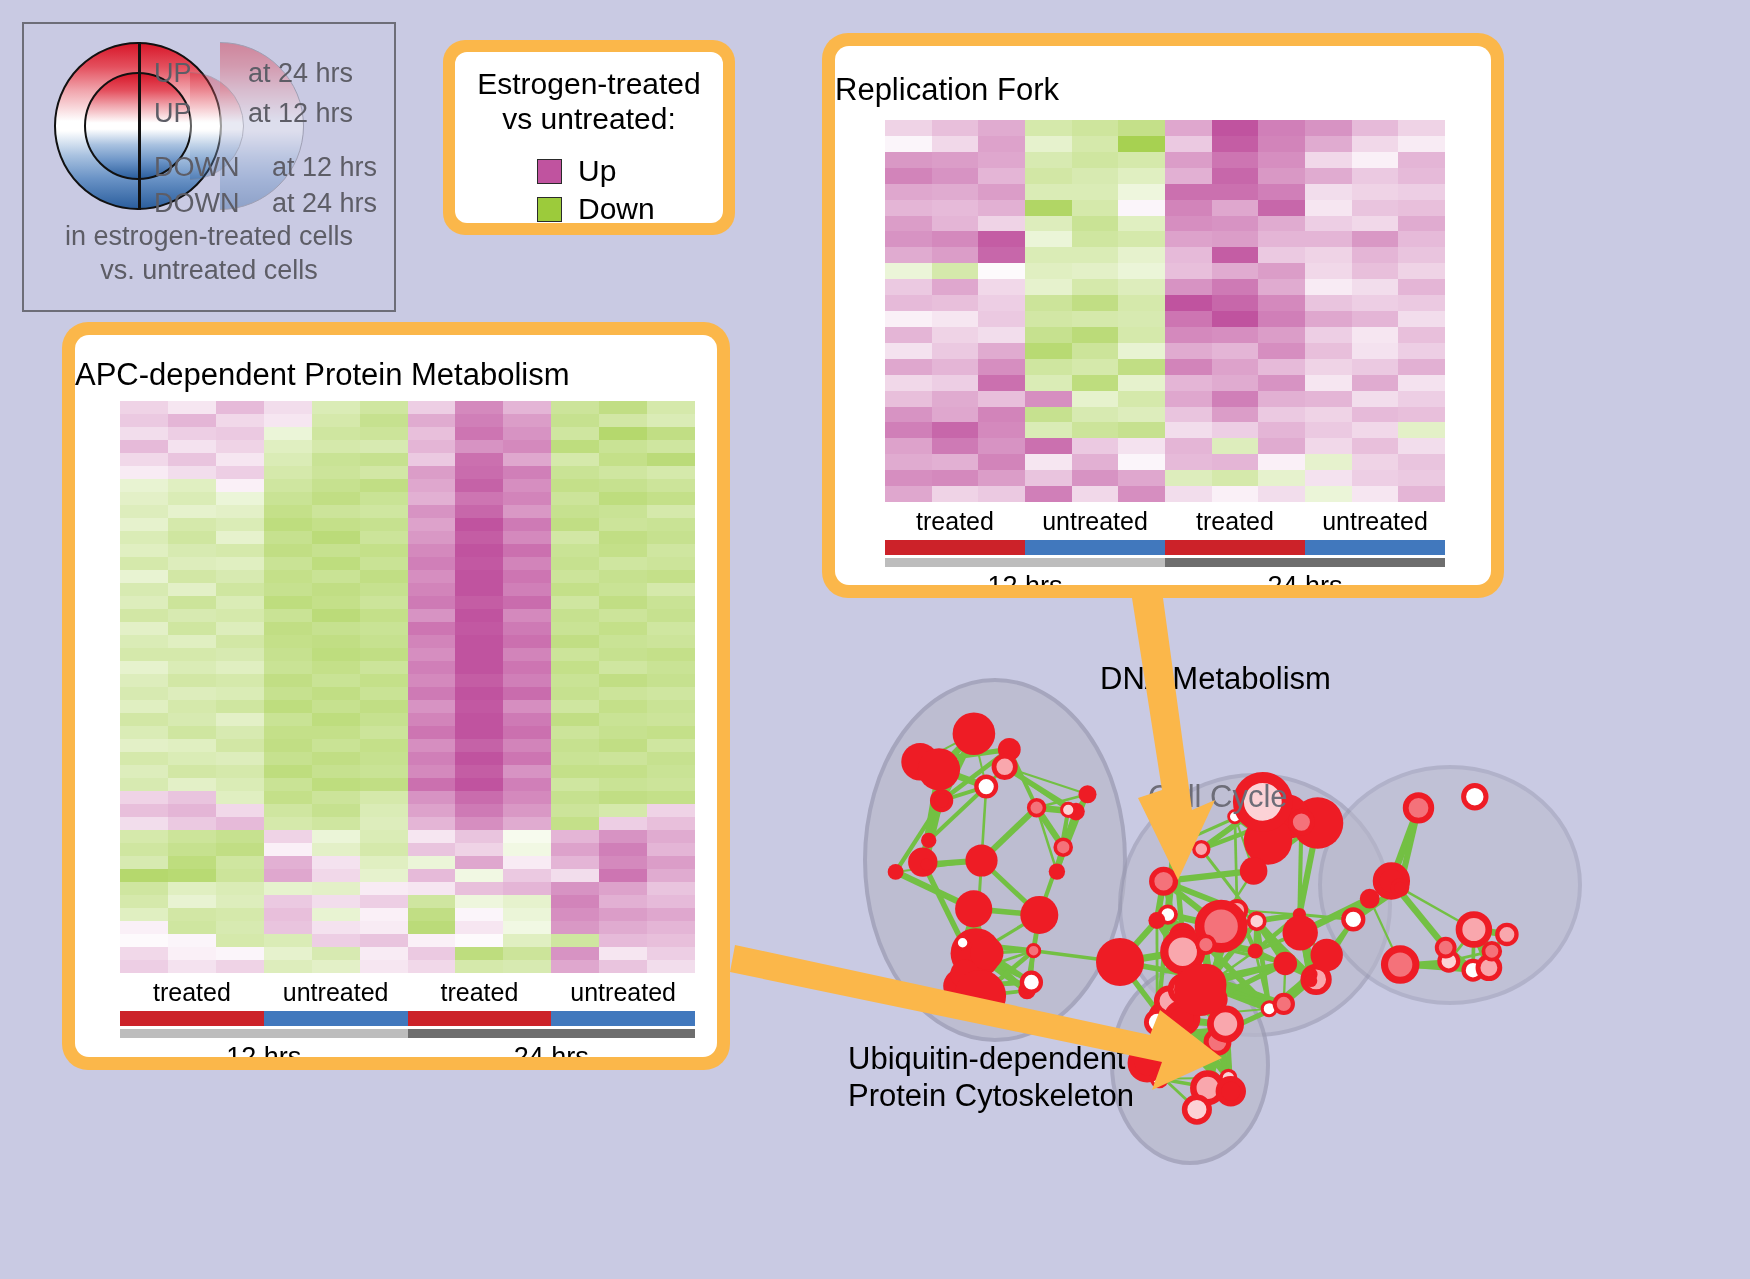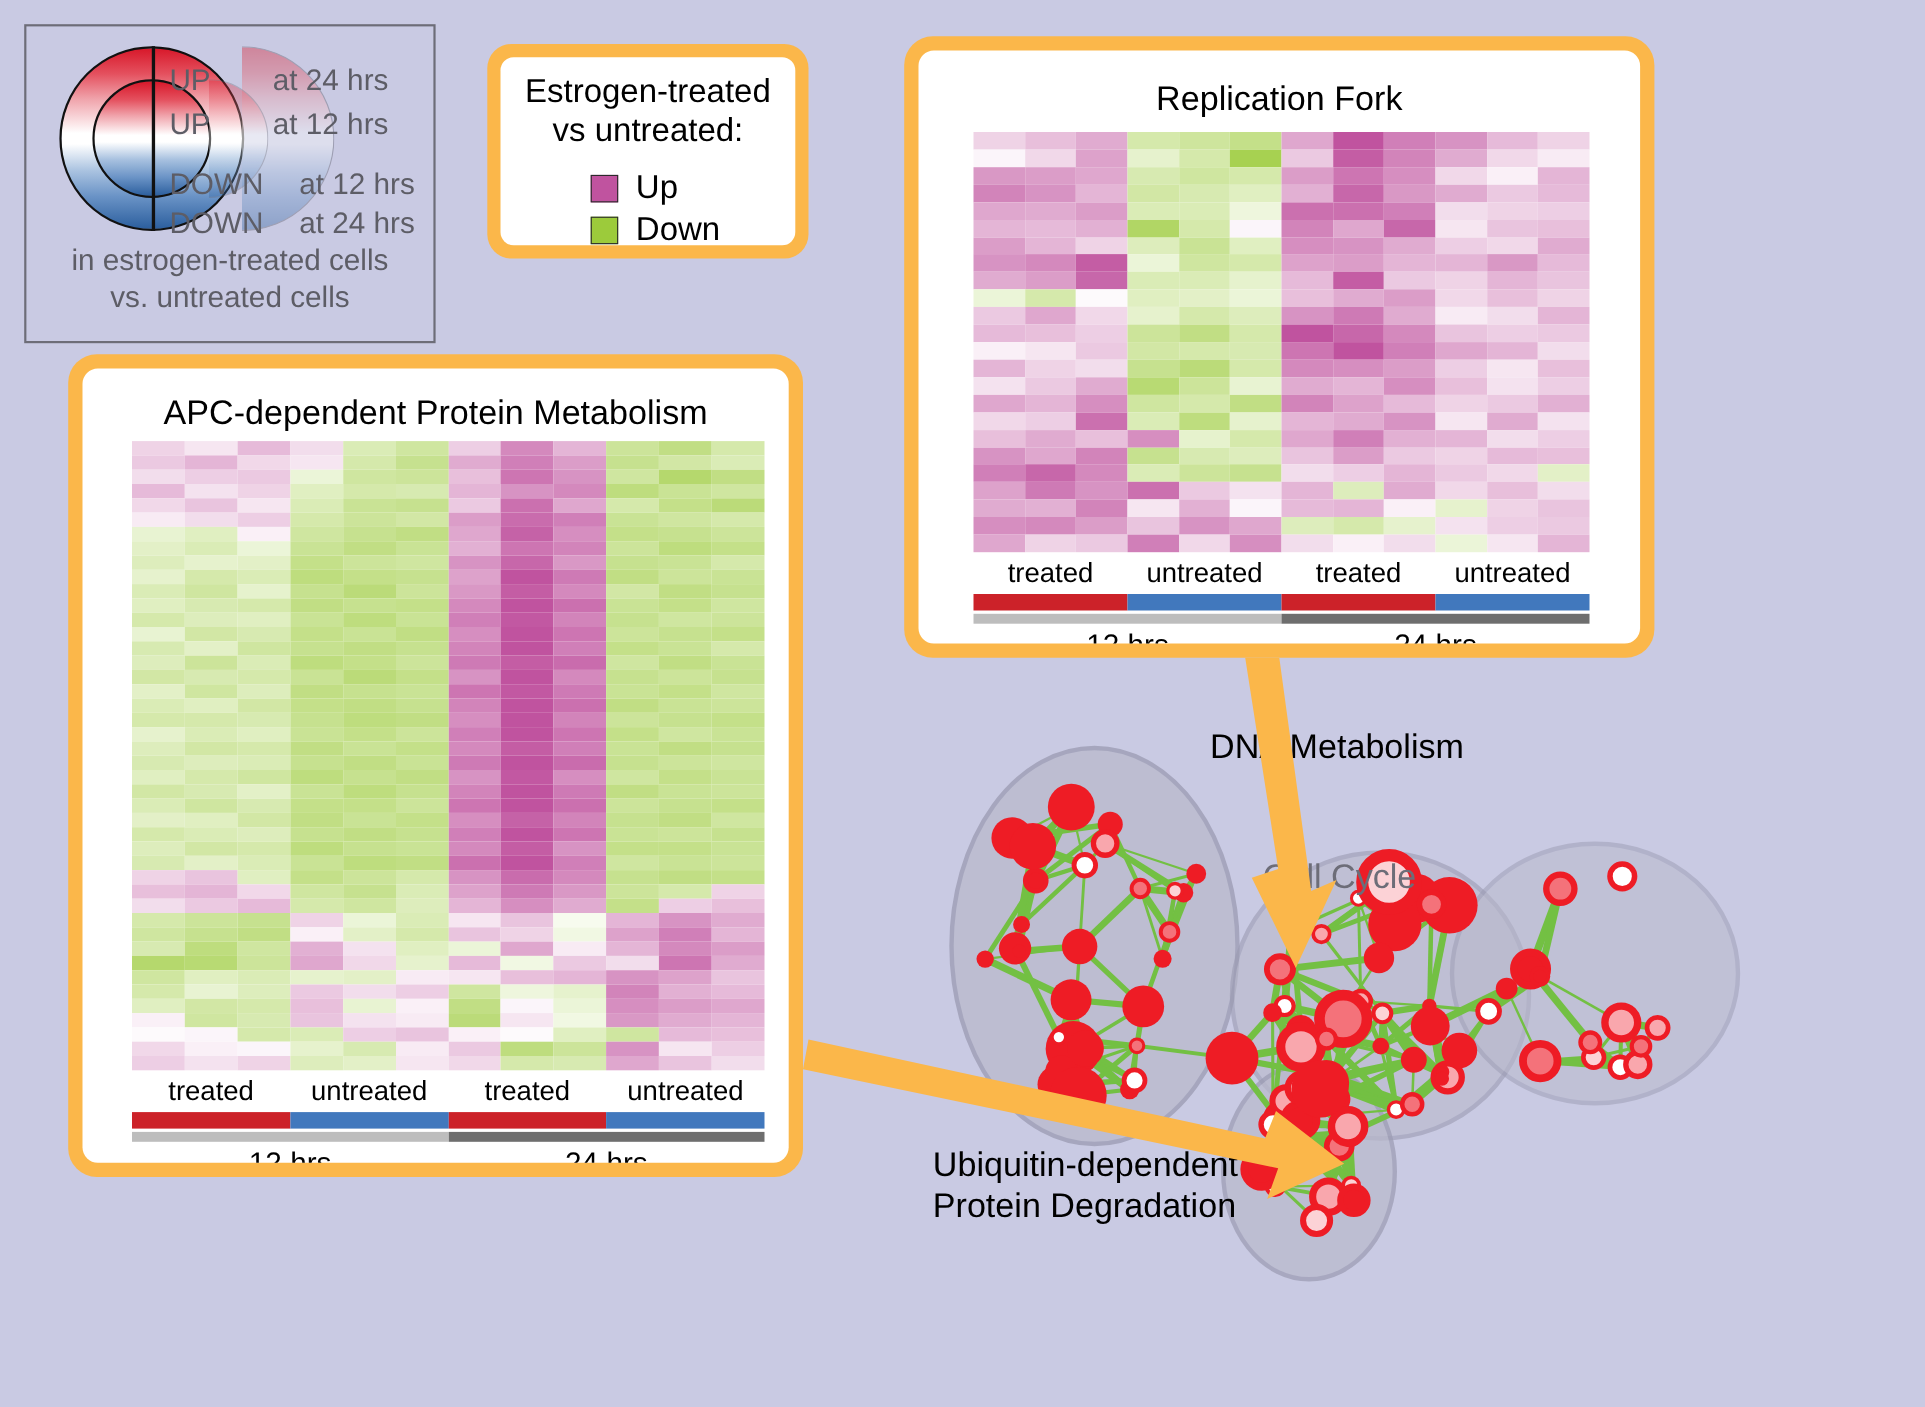--- a/index.html
+++ b/index.html
@@ -78,21 +78,21 @@
   .swatch{width:25px;height:25px;border:1.6px solid #2a2a2a;box-sizing:border-box;}
   .key-text{font-size:30px;color:#000;line-height:1;}
 
   
   .orange-panel{position:absolute;background:#fbb74a;border-radius:26px;}
   .orange-panel > .inner{
     position:absolute;left:13px;top:13px;right:13px;bottom:13px;
     background:#fff;border-radius:14px;overflow:hidden;
   }
   .panel-title{
-    position:absolute;left:0;width:100%;text-align:center;
+    position:absolute;left:0;width:100%;text-align:left;
     font-size:31px;color:#000;font-weight:400;
   }
 
   
   .heatmap{position:absolute;display:grid;}
   .heatmap div{width:100%;height:100%;}
 
   
   .grouplabels{position:absolute;display:grid;}
   .grouplabels span{
@@ -1404,21 +1404,21 @@
           <circle cx="437.3" cy="419.9" r="10.5" fill="#f9a7ad" stroke="#ee1c25" stroke-width="4.7"></circle>
           <circle cx="435.5" cy="414.0" r="15.1" fill="#f9a7ad" stroke="#ee1c25" stroke-width="6.8"></circle>
           <circle cx="330.0" cy="352.0" r="24.0" fill="#ee1c25"></circle>
           <circle cx="410.0" cy="380.0" r="26.0" fill="#ee1c25"></circle>
         </g>
     </svg>
 
     <div class="cluster-label" style="left:310px;top:50px;font-size:31px;color:#000;">DNA Metabolism</div>
     <div class="cluster-label" style="left:358px;top:168px;font-size:31px;color:#6d6d78;">Cell Cycle</div>
     <div class="cluster-label" style="left:58px;top:430px;font-size:31px;color:#000;">Ubiquitin-dependent
-Protein Degradation</div>
+Protein Cytoskeleton</div>
   </div>
 
   <svg id="arrow-layer">
     <polygon points="1132,598 1163,598 1192,810 1215,800 1178,880 1138,798 1162,790" fill="#fbb74a"></polygon>
     <polygon points="735,945 1150,1035 1160,1010 1222,1058 1152,1090 1162,1062 730,972" fill="#fbb74a"></polygon>
   </svg>
 
 </div>
 
 </body></html>

